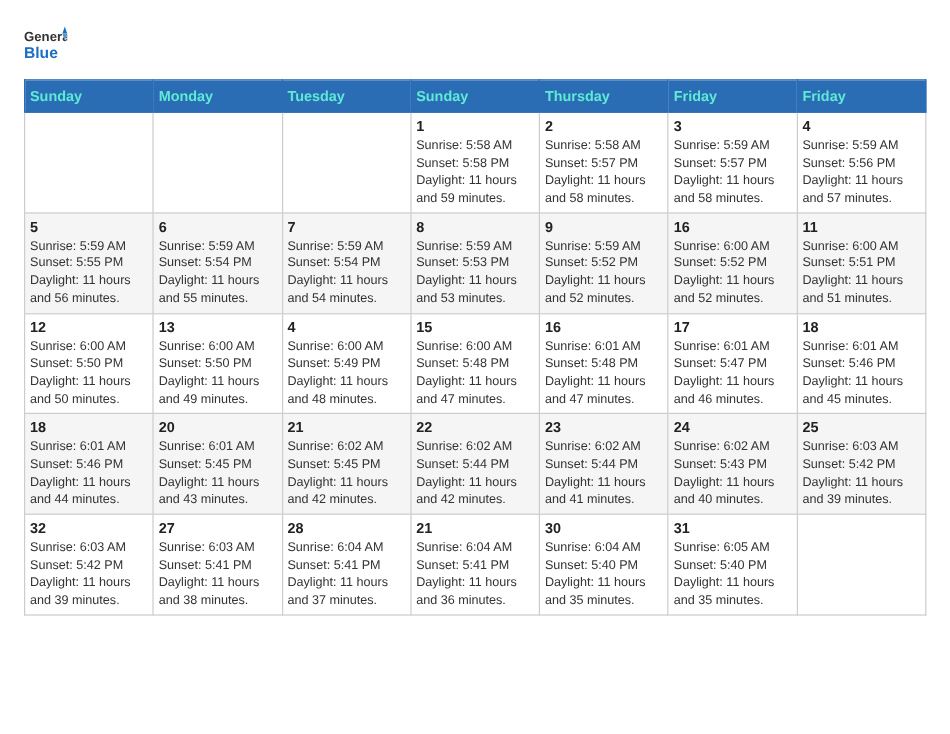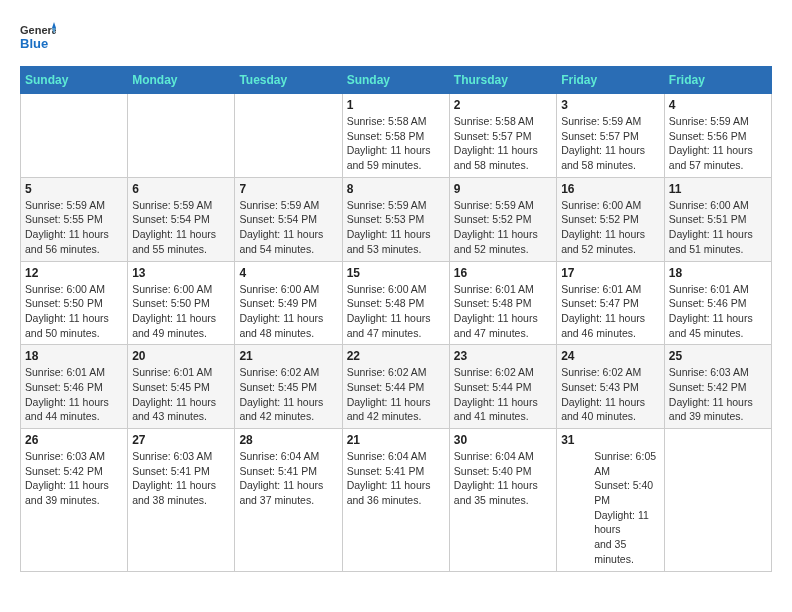--- a/index.html
+++ b/index.html
@@ -287,21 +287,21 @@
         <td>
           <span class="day-num">25</span>
           <div class="day-info" style="white-space: pre-line;">Sunrise: 6:03 AM
 Sunset: 5:42 PM
 Daylight: 11 hours
 and 39 minutes.</div>
         </td>
       </tr>
       <tr>
         <td>
-          <span class="day-num">26</span>
+          <span class="day-num">32</span>
           <div class="day-info" style="white-space: pre-line;">Sunrise: 6:03 AM
 Sunset: 5:42 PM
 Daylight: 11 hours
 and 39 minutes.</div>
         </td>
         <td>
           <span class="day-num">27</span>
           <div class="day-info" style="white-space: pre-line;">Sunrise: 6:03 AM
 Sunset: 5:41 PM
 Daylight: 11 hours
@@ -323,21 +323,21 @@
         </td>
         <td>
           <span class="day-num">30</span>
           <div class="day-info" style="white-space: pre-line;">Sunrise: 6:04 AM
 Sunset: 5:40 PM
 Daylight: 11 hours
 and 35 minutes.</div>
         </td>
         <td>
           <span class="day-num">31</span>
-          <div class="day-info" style="white-space: pre-line; margin-left: 33px;">Sunrise: 6:05 AM
+          <div class="day-info" style="white-space: pre-line;">Sunrise: 6:05 AM
 Sunset: 5:40 PM
 Daylight: 11 hours
 and 35 minutes.</div>
         </td>
         <td class="empty-cell"></td>
       </tr>
     </tbody>
 </table>
 
 </body></html>

